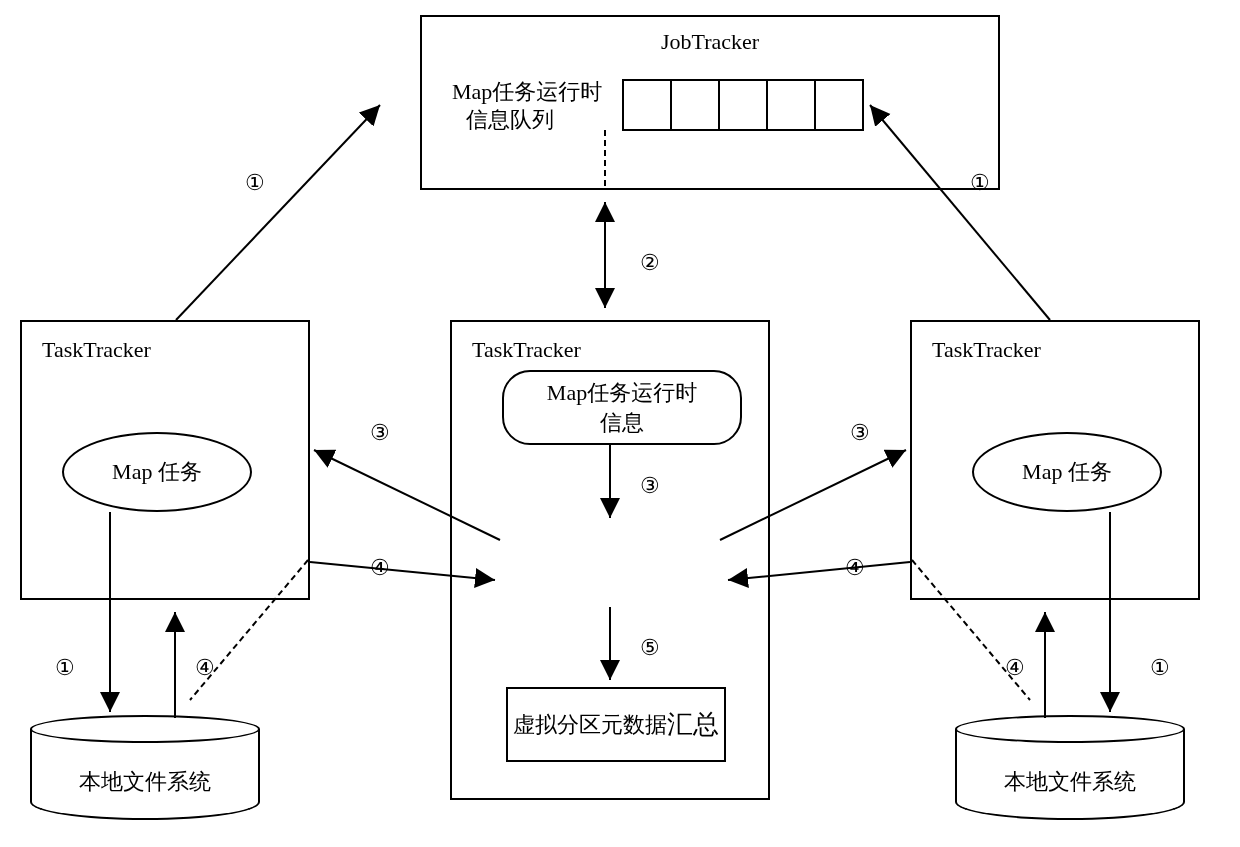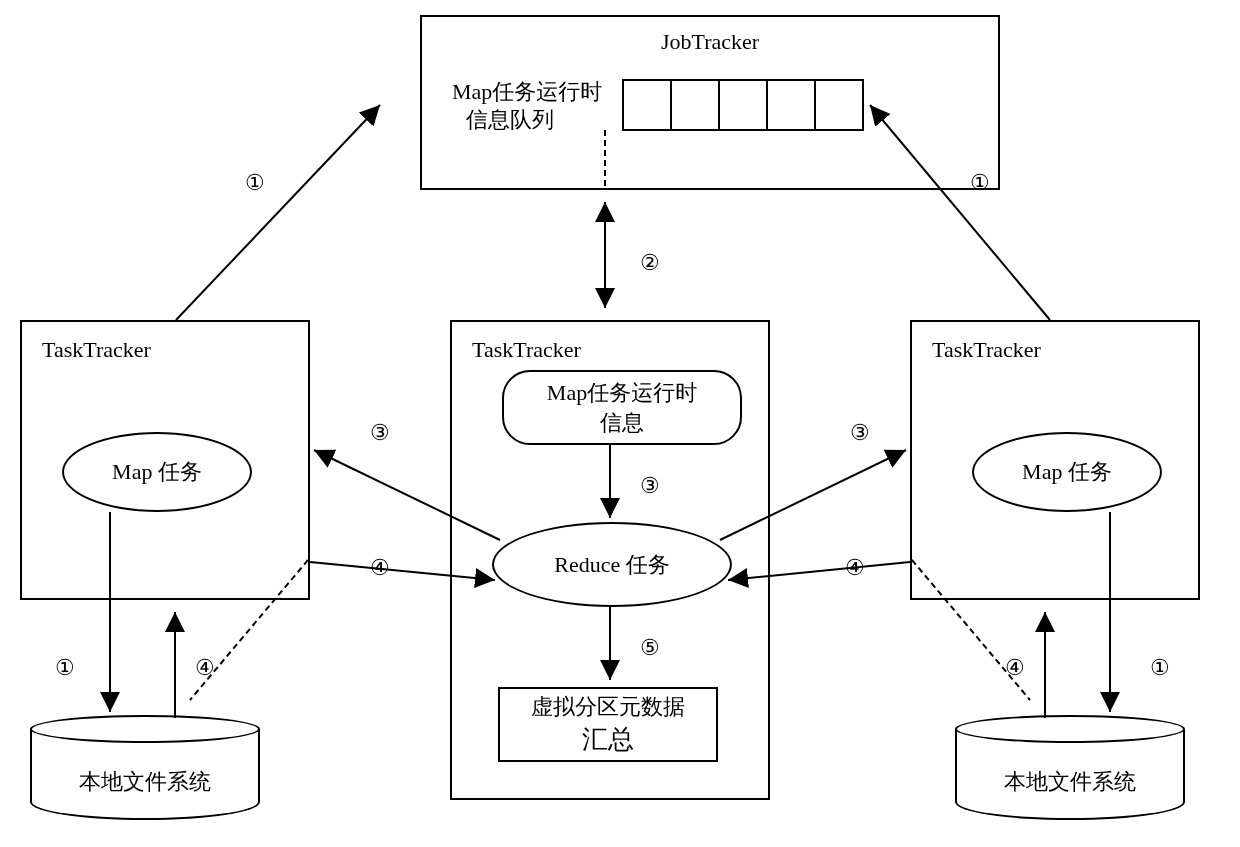--- a/index.html
+++ b/index.html
@@ -105,24 +105,21 @@
     <span>Map 任务</span>
   </div>
 </div>
 
 <div class="box" style="left:450px; top:320px; width:320px; height:480px;">
   <div class="label" style="left:20px; top:15px;">TaskTracker</div>
   <div class="rounded-box" style="left:50px; top:48px; width:240px; height:75px; flex-direction:column;">
     <span>Map任务运行时</span>
     <span>信息</span>
   </div>
-  <div class="ellipse" style="left:40px; top:200px; width:240px; height:85px;">
-    <span>Reduce 任务</span>
-  </div>
-  <div class="box" style="left:46px; top:365px; width:220px; height:75px; display:flex; flex-direction:column; align-items:center; justify-content:center;">
+  <div class="box" style="left:54px; top:365px; width:220px; height:75px; display:flex; flex-direction:row; align-items:center; justify-content:center;">
     <span style="font-size:22px;">虚拟分区元数据</span>
     <span style="font-size:26px;">汇总</span>
   </div>
 </div>
 
 <div class="box" style="left:910px; top:320px; width:290px; height:280px;">
   <div class="label" style="left:20px; top:15px;">TaskTracker</div>
   <div class="ellipse" style="left:60px; top:110px; width:190px; height:80px;">
     <span>Map 任务</span>
   </div>

